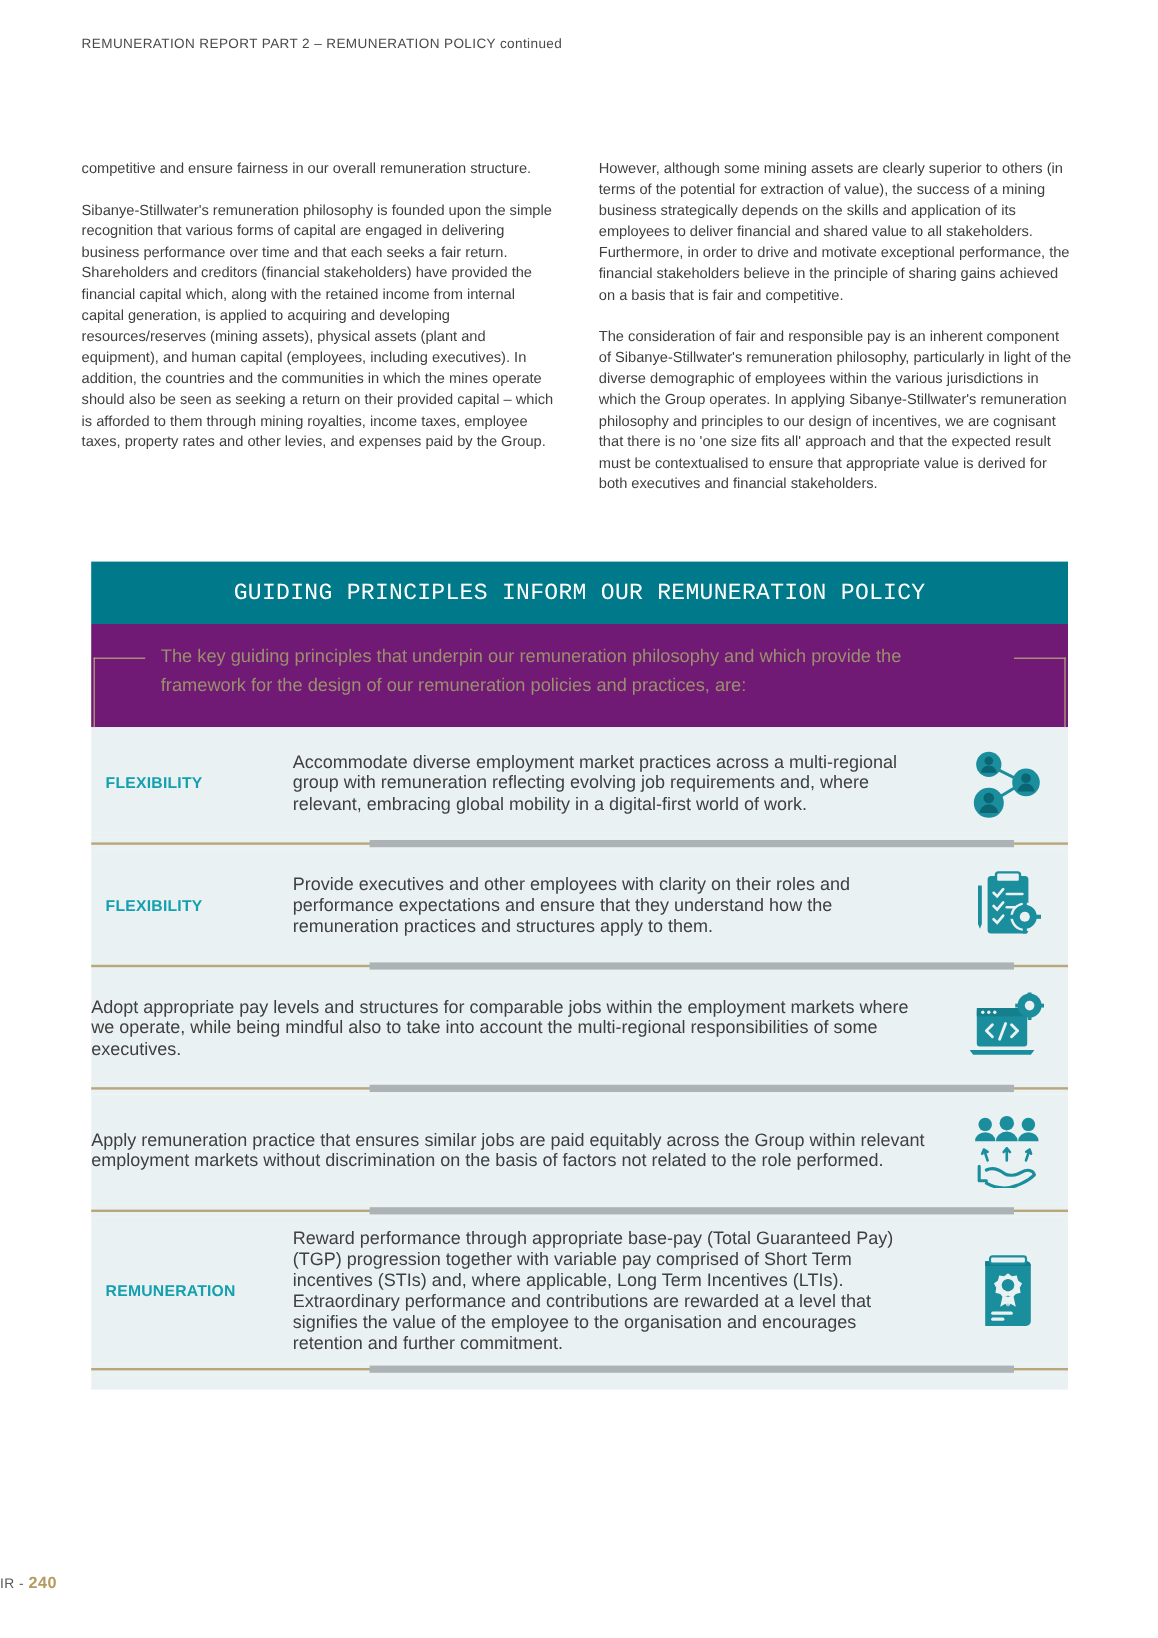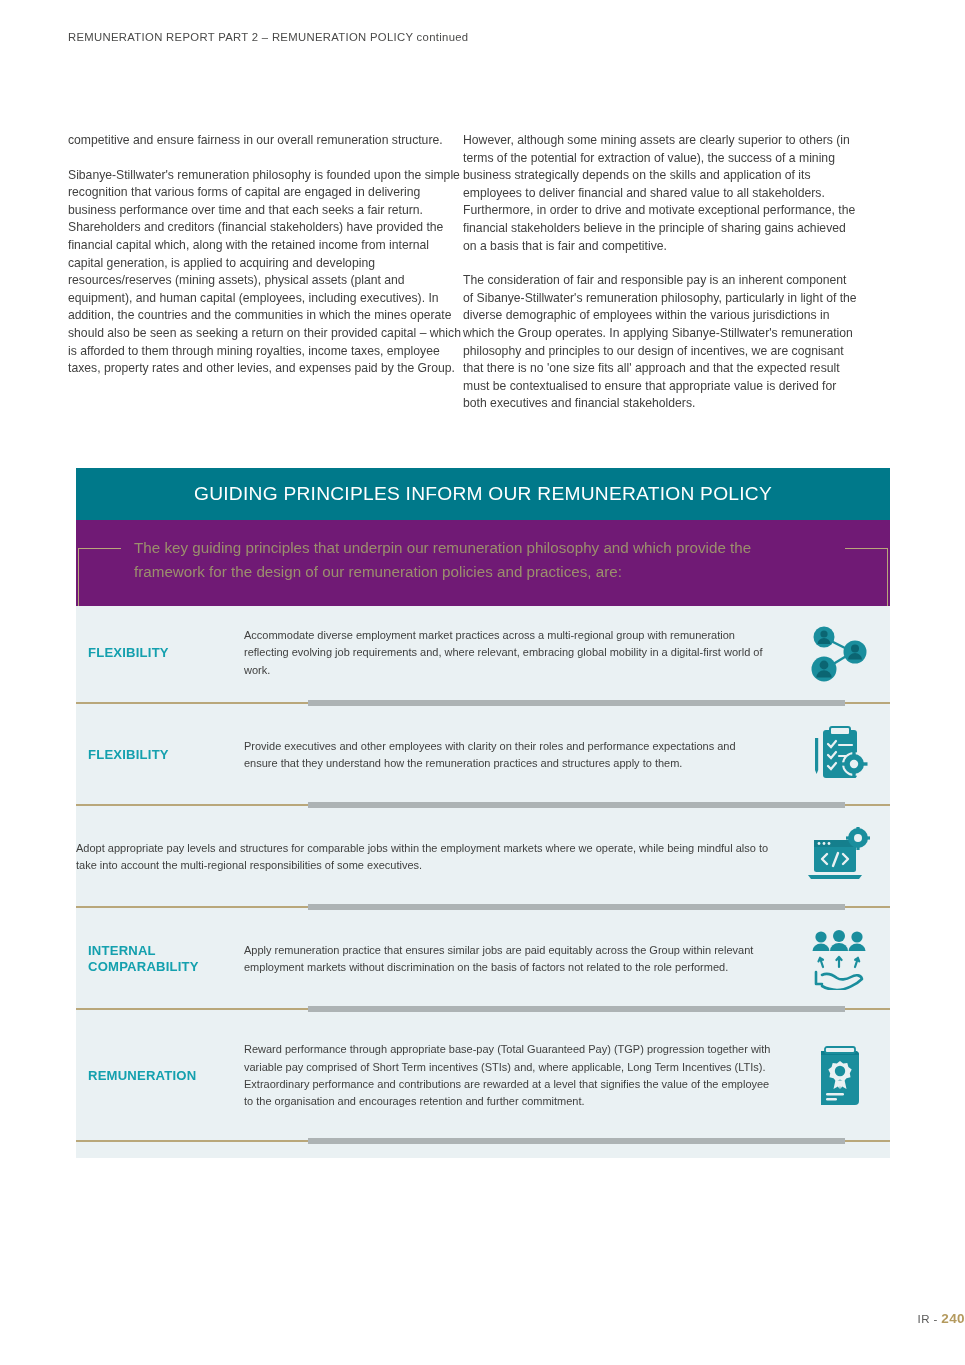--- a/index.html
+++ b/index.html
@@ -27,20 +27,21 @@
     white-space: nowrap;
   }
 
   
   .columns {
     position: absolute;
     left: 68px;
     top: 132px;
     width: 826px;
     display: flex;
+    gap: 36px;
   }
   .col { width: 395px; }
   .col p {
     margin: 0 0 17px 0;
     font-size: 12.2px;
     line-height: 17.6px;
     color: #3f3f3e;
     text-align: left;
   }
   .col p:last-child { margin-bottom: 0; }
@@ -60,20 +61,21 @@
     display: flex;
     align-items: center;
     justify-content: center;
   }
   .panel-header-title {
     color: #ffffff;
     font-size: 19.2px;
     letter-spacing: 0.25px;
     font-weight: 400;
     white-space: nowrap;
+    font-family: Liberation Mono, monospace;
   }
 
   
   .bracket {
     position: absolute;
     pointer-events: none;
     border-color: #b9a77a;
   }
   .bracket-left {
     left: 2px;
@@ -126,21 +128,21 @@
     box-sizing: border-box;
     color: #14a0ae;
     font-size: 13.1px;
     font-weight: bold;
     line-height: 16.5px;
     letter-spacing: 0.2px;
   }
   .prow-body {
     flex: 1 1 auto;
     padding-right: 18px;
-    font-size: 11px;
+    font-size: 15px;
     line-height: 17.4px;
     color: #3f3f3e;
   }
   .prow-icon {
     flex: 0 0 100px;
     width: 100px;
     display: flex;
     align-items: center;
     justify-content: center;
   }
@@ -172,21 +174,21 @@
     height: 12px;
     background: #eaf1f3;
   }
 
   
   .footer {
     position: absolute;
     left: 0;
     right: 0;
     top: 1311px;
-    text-align: right;
+    text-align: left;
     font-size: 11.5px;
     color: #5a5a59;
     letter-spacing: 0.4px;
   }
   .footer .pageno {
     color: #b49a5e;
     font-weight: bold;
     font-size: 13.5px;
   }
 
@@ -321,21 +323,20 @@
       </div>
     </div>
   </div>
   <div class="divider">
     <div class="gold"></div>
     <div class="grey"></div>
   </div>
 
   <div class="prow">
     <div class="prow-inner">
-      <div class="prow-label">INTERNAL COMPARABILITY</div>
       <div class="prow-body">Apply remuneration practice that ensures similar jobs are paid equitably across the Group within relevant employment markets without discrimination on the basis of factors not related to the role performed.</div>
       <div class="prow-icon">
         <svg width="66" height="62" viewBox="0 0 66 62">
           <g fill="#1a8e9d">
             <circle cx="14" cy="9" r="5.6"></circle>
             <path d="M5.5 23 a8.5 7.5 0 0 1 17 0 z"></path>
             <circle cx="32" cy="8" r="6"></circle>
             <path d="M23 23 a9 8 0 0 1 18 0 z"></path>
             <circle cx="50" cy="9" r="5.6"></circle>
             <path d="M41.5 23 a8.5 7.5 0 0 1 17 0 z"></path>

